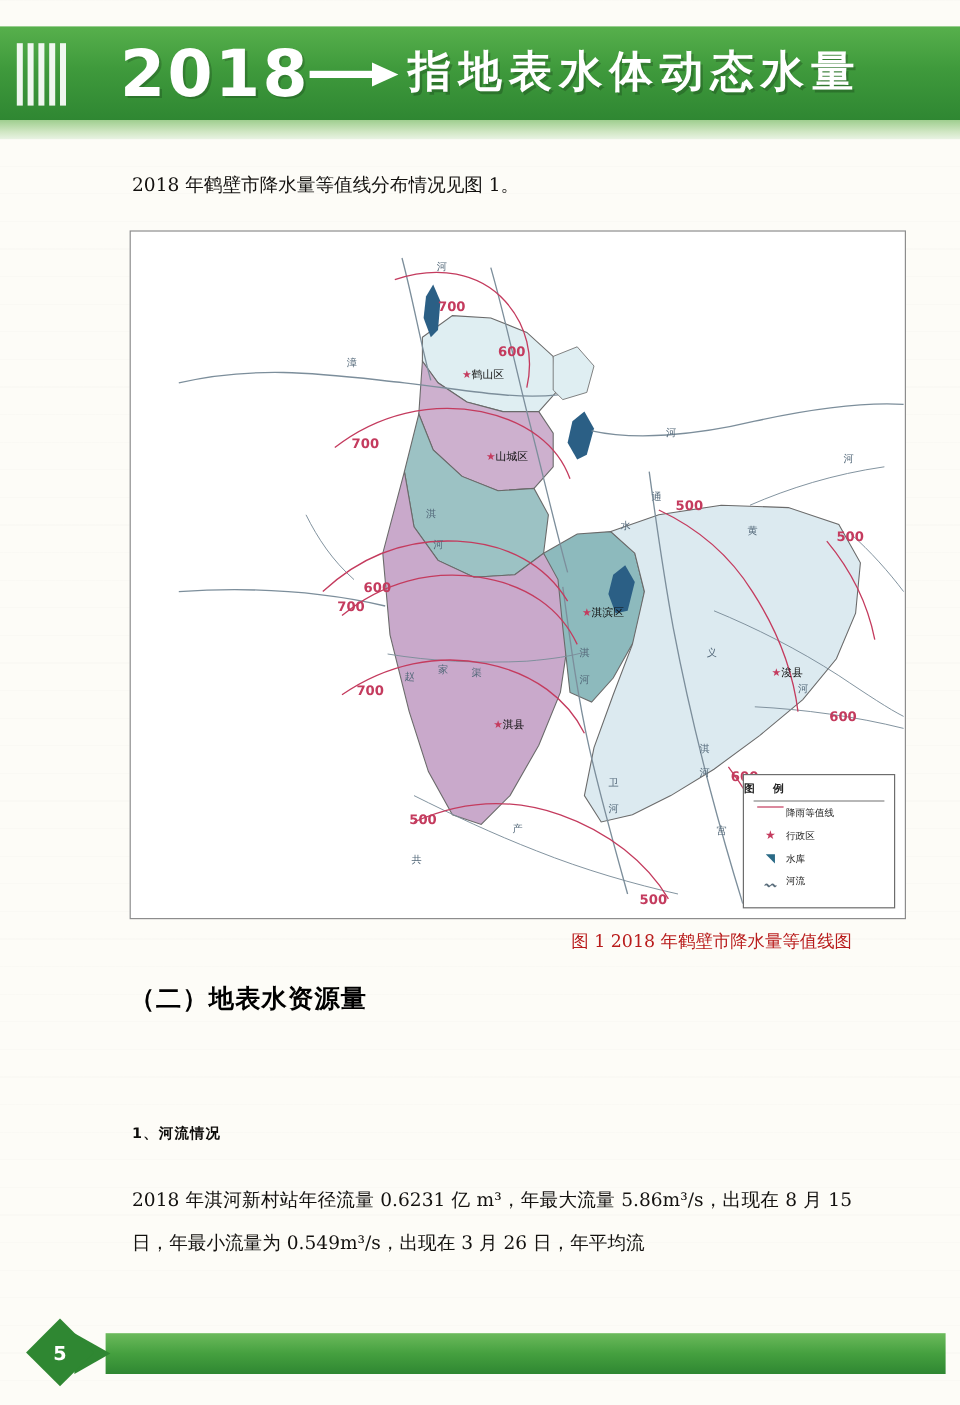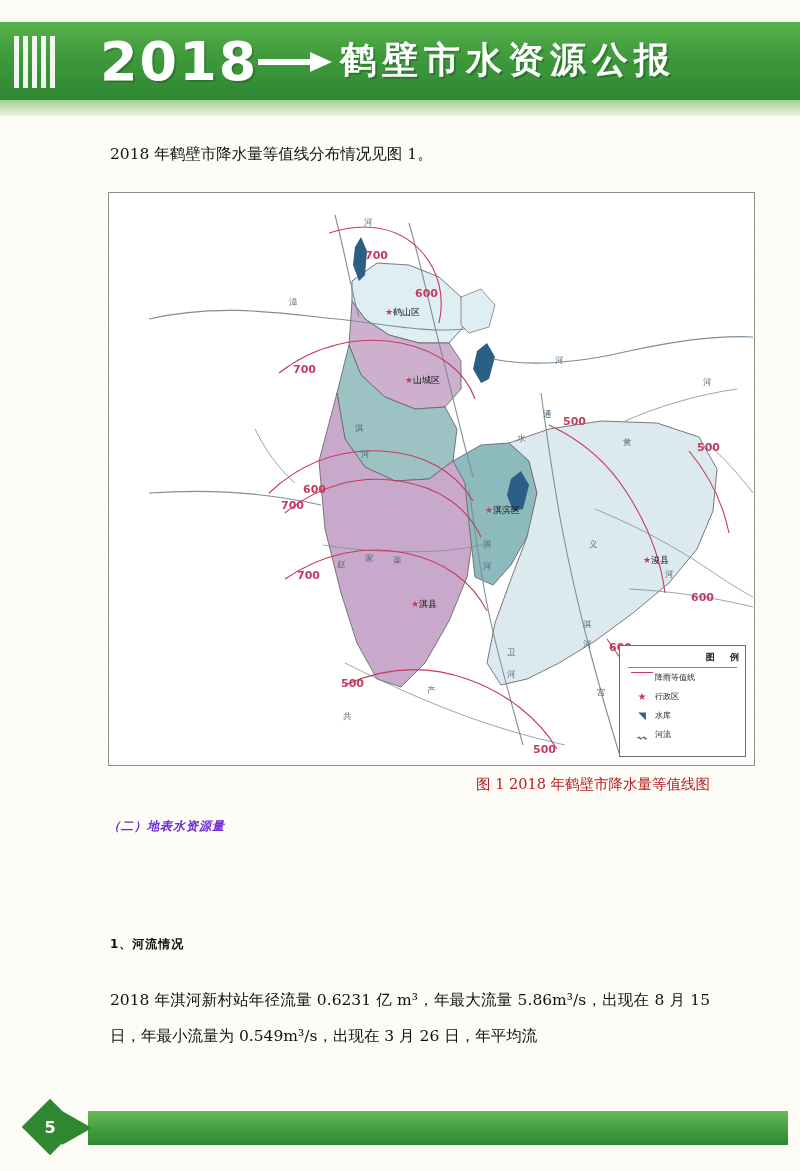--- a/index.html
+++ b/index.html
@@ -66,21 +66,21 @@
   }
   .lead{ left:110px; top:140px; width:600px; }
   .fig-caption{
     position:absolute;left:110px;top:775px;width:600px;
     text-align:right;font-size:14.5px;color:#b91c1c;
     font-family:"DejaVu Serif","Liberation Serif",serif;
   }
   .h2{
     position:absolute;left:108px;top:818px;
     font-family:"DejaVu Sans","Liberation Sans",sans-serif;
-    font-weight:bold;font-size:12px;color:#6d28d9;letter-spacing:1px;font-style:italic;
+    font-weight:bold;font-size:21px;color:#000000;letter-spacing:1px;
   }
   .p1{left:110px;top:890px;width:600px;}
   .h3{
     position:absolute;left:110px;top:936px;
     font-family:"DejaVu Sans","Liberation Sans",sans-serif;
     font-weight:bold;font-size:12px;color:#0d0c0a;letter-spacing:1px;
   }
   .p2{left:110px;top:982px;width:600px;line-height:2.35;text-align:justify;}
   
   .figure{
@@ -88,21 +88,21 @@
     background:#ffffff;border:1px solid #8d8d8d;
     overflow:hidden;
   }
   .map-svg{position:absolute;left:0;top:0;}
   .legend-box{
     position:absolute;right:8px;bottom:8px;width:125px;height:110px;
     background:#fff;border:1px solid #6d6d6d;
     font-family:"DejaVu Sans","Liberation Sans",sans-serif;
   }
   .legend-title{
-    text-align:right;font-size:9px;font-weight:bold;color:#222;
+    text-align:left;font-size:9px;font-weight:bold;color:#222;
     letter-spacing:6px;margin-top:5px;
   }
   .legend-rule{height:1px;background:#888;margin:3px 8px 4px 8px;}
   .legend-row{display:flex;align-items:flex-start;height:19px;padding-left:9px;font-size:8px;color:#222;}
   .legend-sym{width:26px;display:flex;align-items:center;justify-content:center;}
   .legend-line{width:22px;height:0;border-top:1.4px solid #c43b5e;}
   .legend-star{color:#c43b5e;font-size:10px;}
   .legend-res{color:#2a6a86;font-size:10px;}
   .legend-riv{color:#5c6f7d;font-size:10px;}
   
@@ -139,21 +139,21 @@
       <i></i>
       <i></i>
       <i></i>
       <i></i>
   </div>
   <div class="year">2018</div>
   <div class="arrow">
     <div class="shaft"></div>
       <div class="head"></div>
   </div>
-  <div class="title-cn">鹤壁市水资源公报</div>
+  <div class="title-cn">指地表水体动态水量</div>
 </div>
 
 <div class="content">
 
   <div class="para lead">2018 年鹤壁市降水量等值线分布情况见图 1。</div>
 
   <div class="figure">
     <svg class="map-svg" width="645" height="572" viewBox="0 0 645 572">
       <defs>
         <style>

